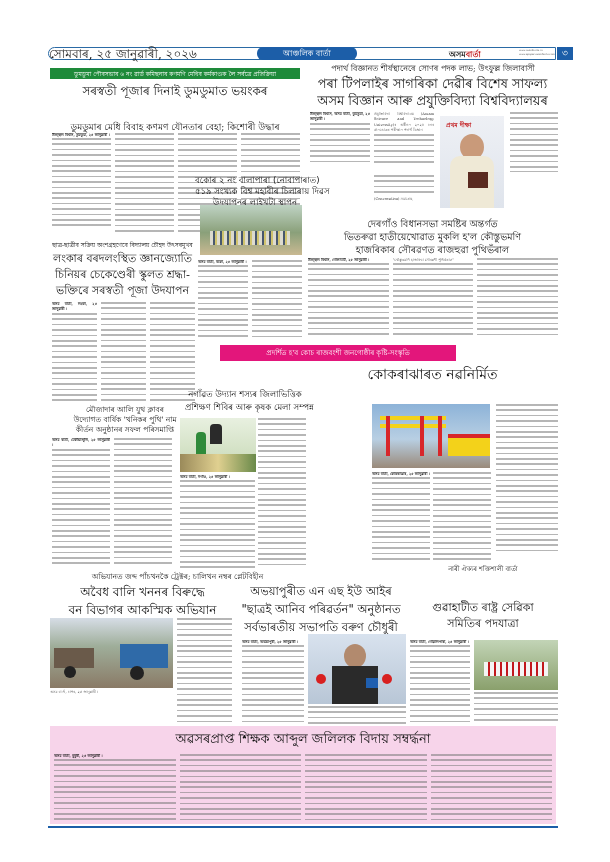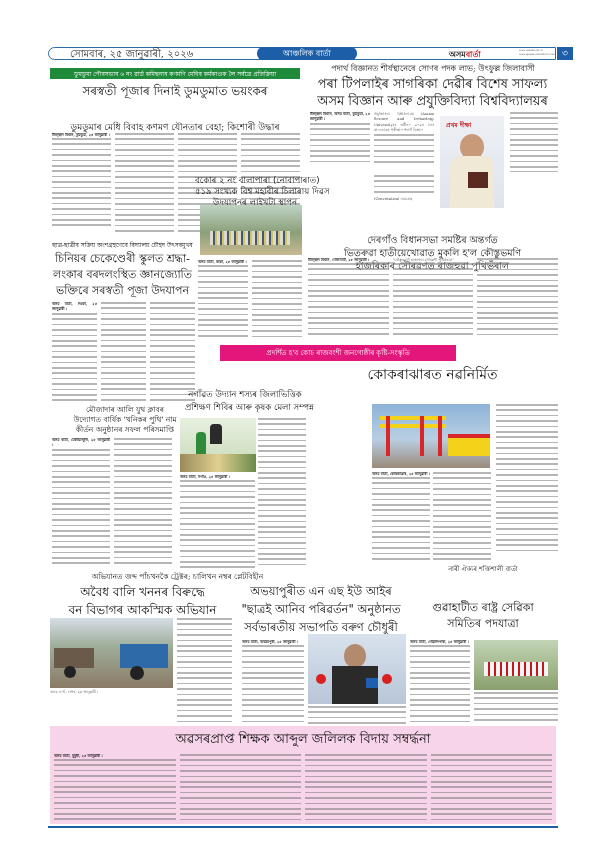--- a/index.html
+++ b/index.html
@@ -1,19 +1,19 @@
 <!DOCTYPE html>
 <html><head>
 <meta charset="utf-8">
 <style>
 *{box-sizing:border-box;margin:0;padding:0}
 html,body{width:610px;height:862px;background:#fff;overflow:hidden}
 body{font-family:"DejaVu Serif",serif;color:#111;position:relative}
 .hdr{position:absolute;left:48px;top:47px;width:508px;height:13px;border:1px solid #2a6aa5;border-radius:7px 0 0 7px;background:#fff}
-.hdr .date{position:absolute;left:21px;top:0px;font-size:10px;line-height:12px;color:#222}
+.hdr .date{position:absolute;left:0;top:0px;font-size:12px;line-height:12px;color:#222}
 .hdr .sect{position:absolute;left:208px;top:-1px;width:100px;height:13px;background:#1c5ea8;color:#fff;font-size:8px;line-height:13px;text-align:center;border-radius:6px 6px 6px 6px}
 .hdr .logo{position:absolute;left:400px;top:0;font-size:8px;line-height:12px;font-weight:bold;color:#222}
 .hdr .logo b{color:#c2181c}
 .hdr .urls{position:absolute;left:470px;top:1px;font-size:2.5px;line-height:4px;color:#444}
 .hdr .pg{position:absolute;right:-18px;top:-1px;width:16px;height:13px;background:#1c5ea8;color:#fff;font-size:9px;line-height:13px;text-align:center}
 .kicker-green{position:absolute;left:50px;top:68px;width:250px;height:11px;background:#1e8a3a;color:#fff;font-size:6px;line-height:11px;text-align:center;white-space:nowrap;overflow:hidden}
 .head{position:absolute;text-align:center;font-family:"DejaVu Sans",sans-serif;color:#111;white-space:nowrap}
 .sub{position:absolute;text-align:center;font-size:8px;white-space:nowrap;color:#111}
 .body{position:absolute;font-size:3.6px;line-height:5.4px;color:#333;text-align:justify;overflow:hidden}
 .cols{position:absolute;display:flex;gap:4px}
@@ -80,35 +80,35 @@
 <div class="photo" style="left:200px;top:205px;width:102px;height:50px;background:linear-gradient(#bfd3c4 0%,#8aa07a 55%,#c9b992 100%)">
   <div style="position:absolute;left:10px;top:26px;width:80px;height:14px;background:repeating-linear-gradient(90deg,#e8e4dc 0 3px,#3a4a6a 3px 5px,#d8c86a 5px 7px);opacity:.85"></div>
 </div>
 <div class="body" style="left:198px;top:260px;width:50px;height:80px"><b style="color:#111">অসম বাৰ্তা, বকো, ২৫ জানুৱাৰী ।</b><div class="txtfill"></div></div>
 <div class="body" style="left:252px;top:260px;width:50px;height:80px">
     <div class="txtfill"></div>
   </div>
 
 <div class="sub" style="left:50px;top:240px;width:145px;font-size:6px">ছাত্ৰ-ছাত্ৰীৰ সক্ৰিয় অংশগ্ৰহণেৰে বিদ্যালয় চৌহদ উৎসবমুখৰ</div>
 <div class="head" style="left:50px;top:251px;width:145px;font-size:11px;line-height:16px">
+  <div>লংকাৰ বৰদলংস্থিত জ্ঞানজ্যোতি</div>
   <div>চিনিয়ৰ চেকেণ্ডেৰী স্কুলত শ্ৰদ্ধা-</div>
-  <div>লংকাৰ বৰদলংস্থিত জ্ঞানজ্যোতি</div>
   <div>ভক্তিৰে সৰস্বতী পূজা উদযাপন</div>
 </div>
 <div class="cols" style="left:52px;top:302px;width:143px;height:100px">
   <div class="c"><b style="color:#111">অসম বাৰ্তা, লংকা, ২৫ জানুৱাৰী ।</b><div class="txtfill"></div></div>
   <div class="c">
       <div class="txtfill"></div>
     </div>
   <div class="c">
       <div class="txtfill"></div>
     </div>
 </div>
 
-<div class="head" style="left:305px;top:233px;width:255px;font-size:9.5px;line-height:13px">
+<div class="head" style="left:305px;top:217px;width:255px;font-size:9.5px;line-height:13px">
   <div>দেৰগাঁও বিধানসভা সমষ্টিৰ অন্তৰ্গত</div>
   <div>ভিতৰুৱা হাতীয়েখোৱাত মুকলি হ'ল কৌস্তুভমণি</div>
   <div>হাজৰিকাৰ সৌৰৱণত ৰাজহুৱা পুথিভঁৰাল</div>
 </div>
 <div class="cols" style="left:308px;top:258px;width:250px;height:80px">
   <div class="c"><b style="color:#111">উজ্জ্বল বিশ্বাস, গোলাঘাট, ২৫ জানুৱাৰী ।</b><div class="txtfill"></div></div>
   <div class="c"><span>"কৌস্তুভমণি হাজৰিকা সৌৰৱণী পুথিভঁৰাল"</span><div class="txtfill"></div></div>
   <div class="c">
       <div class="txtfill"></div>
     </div>

